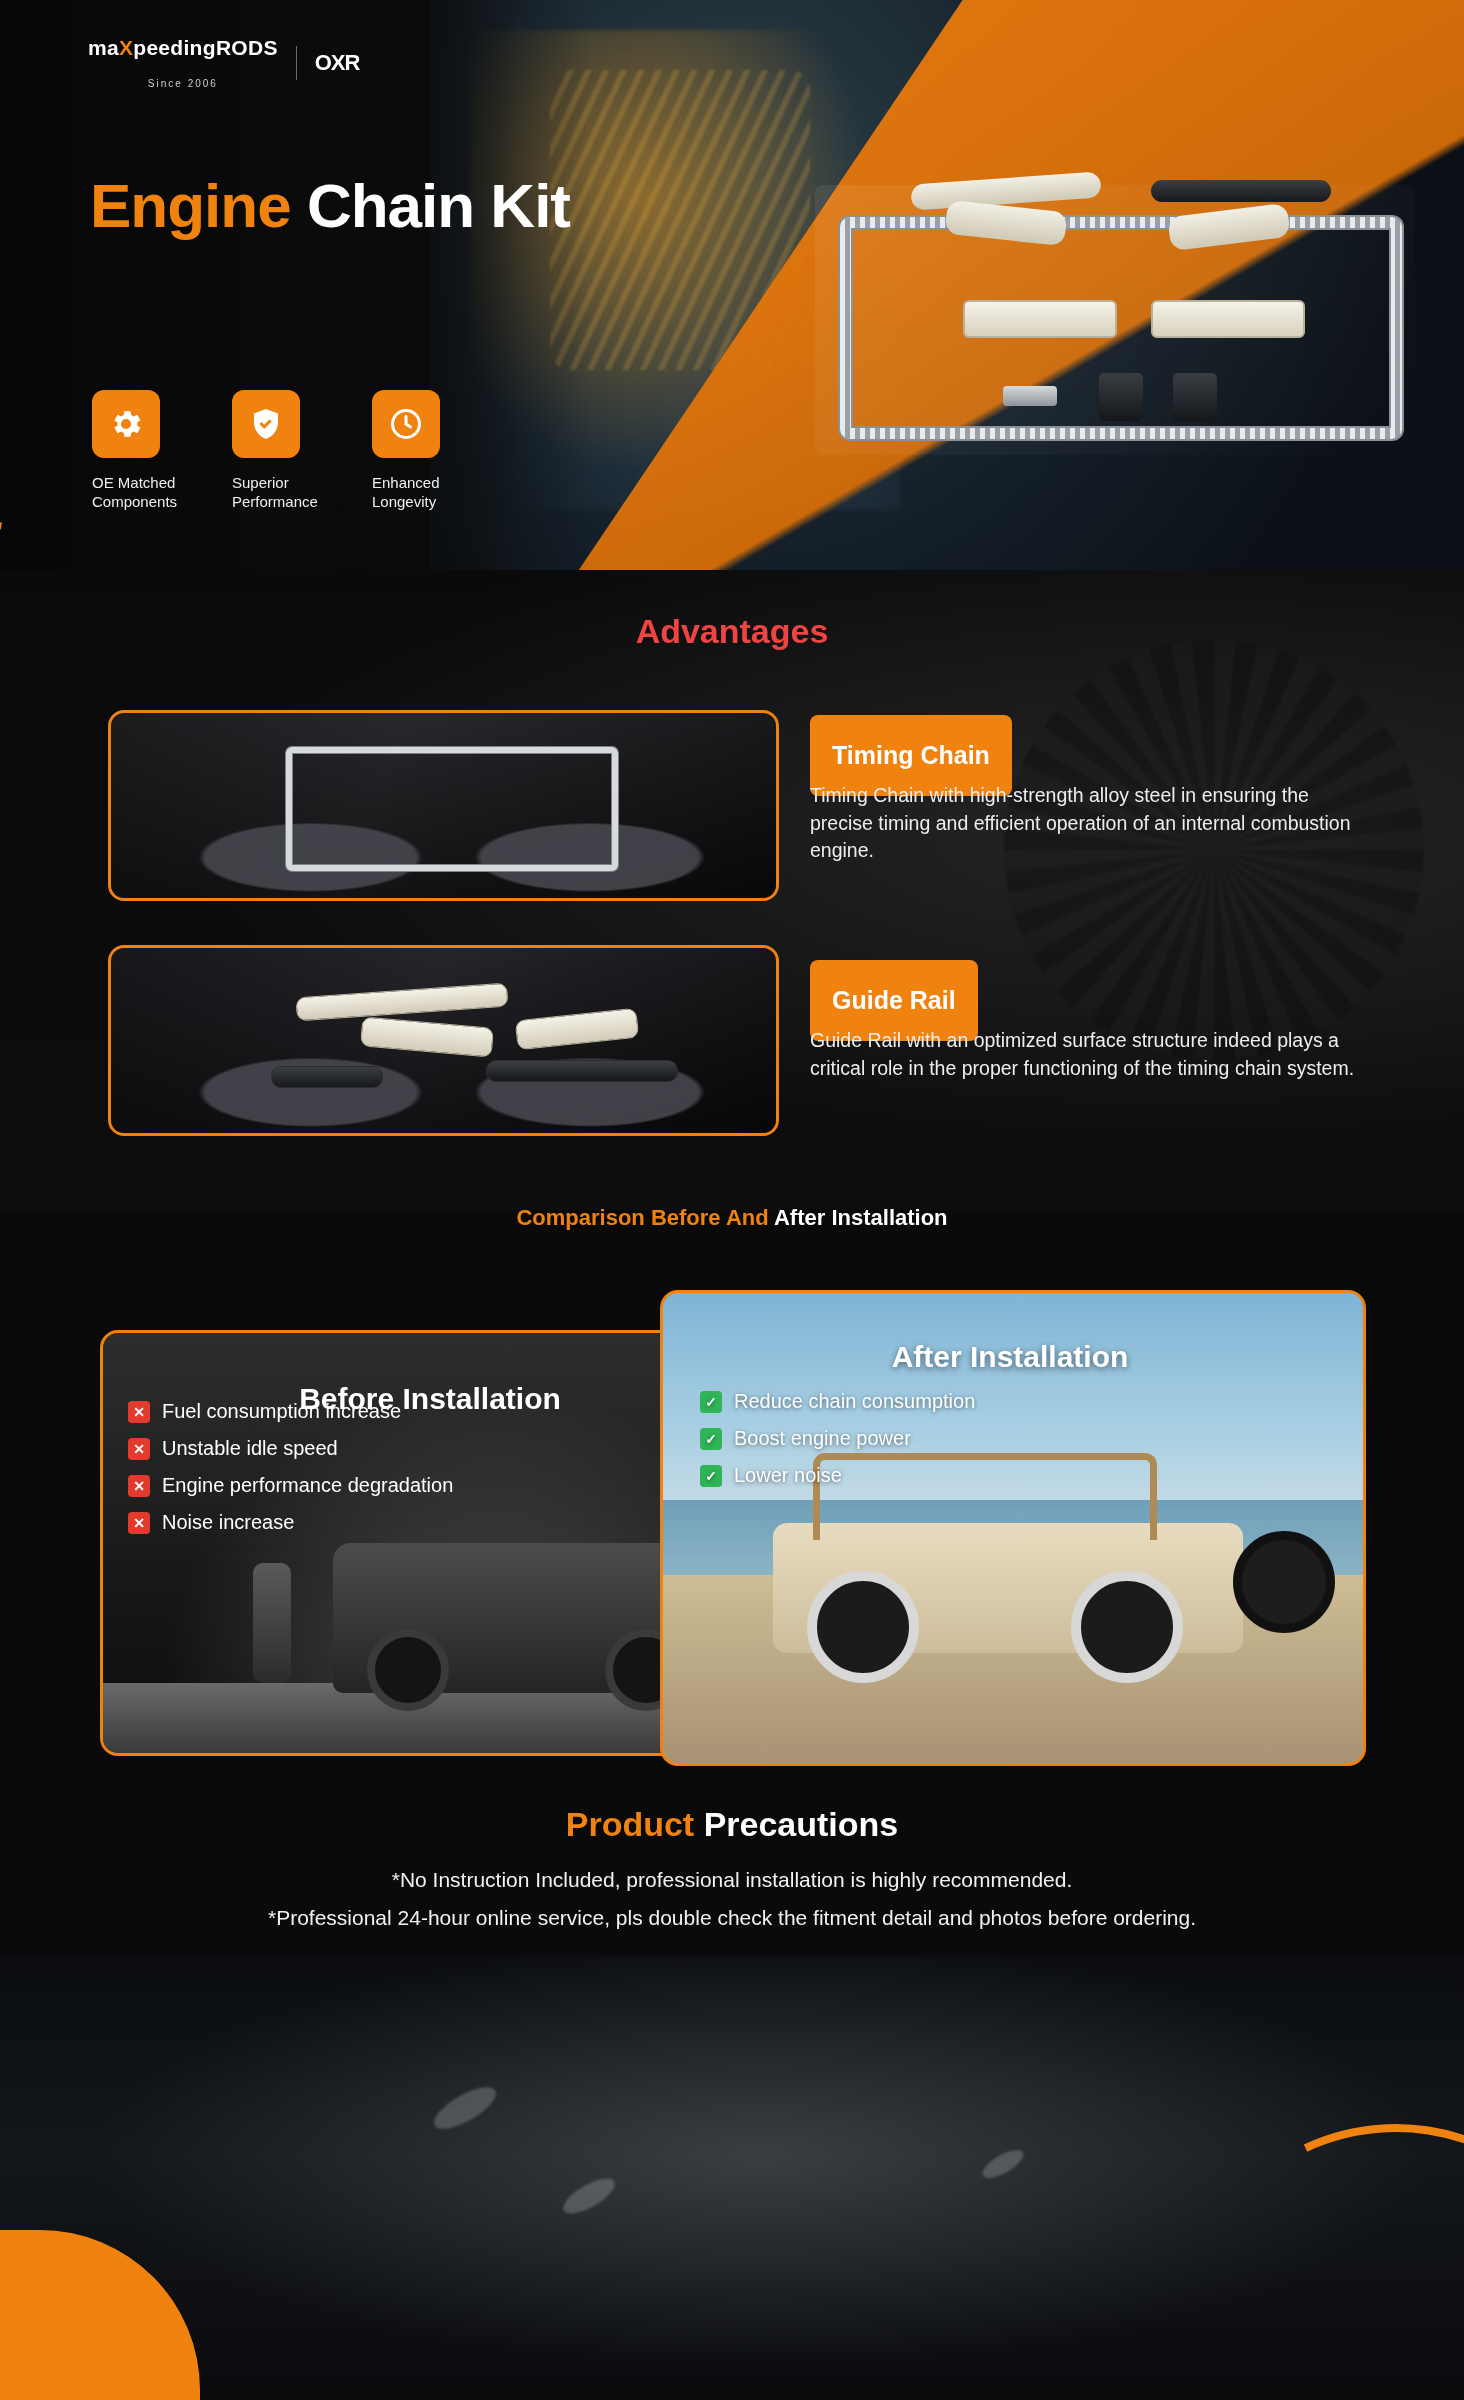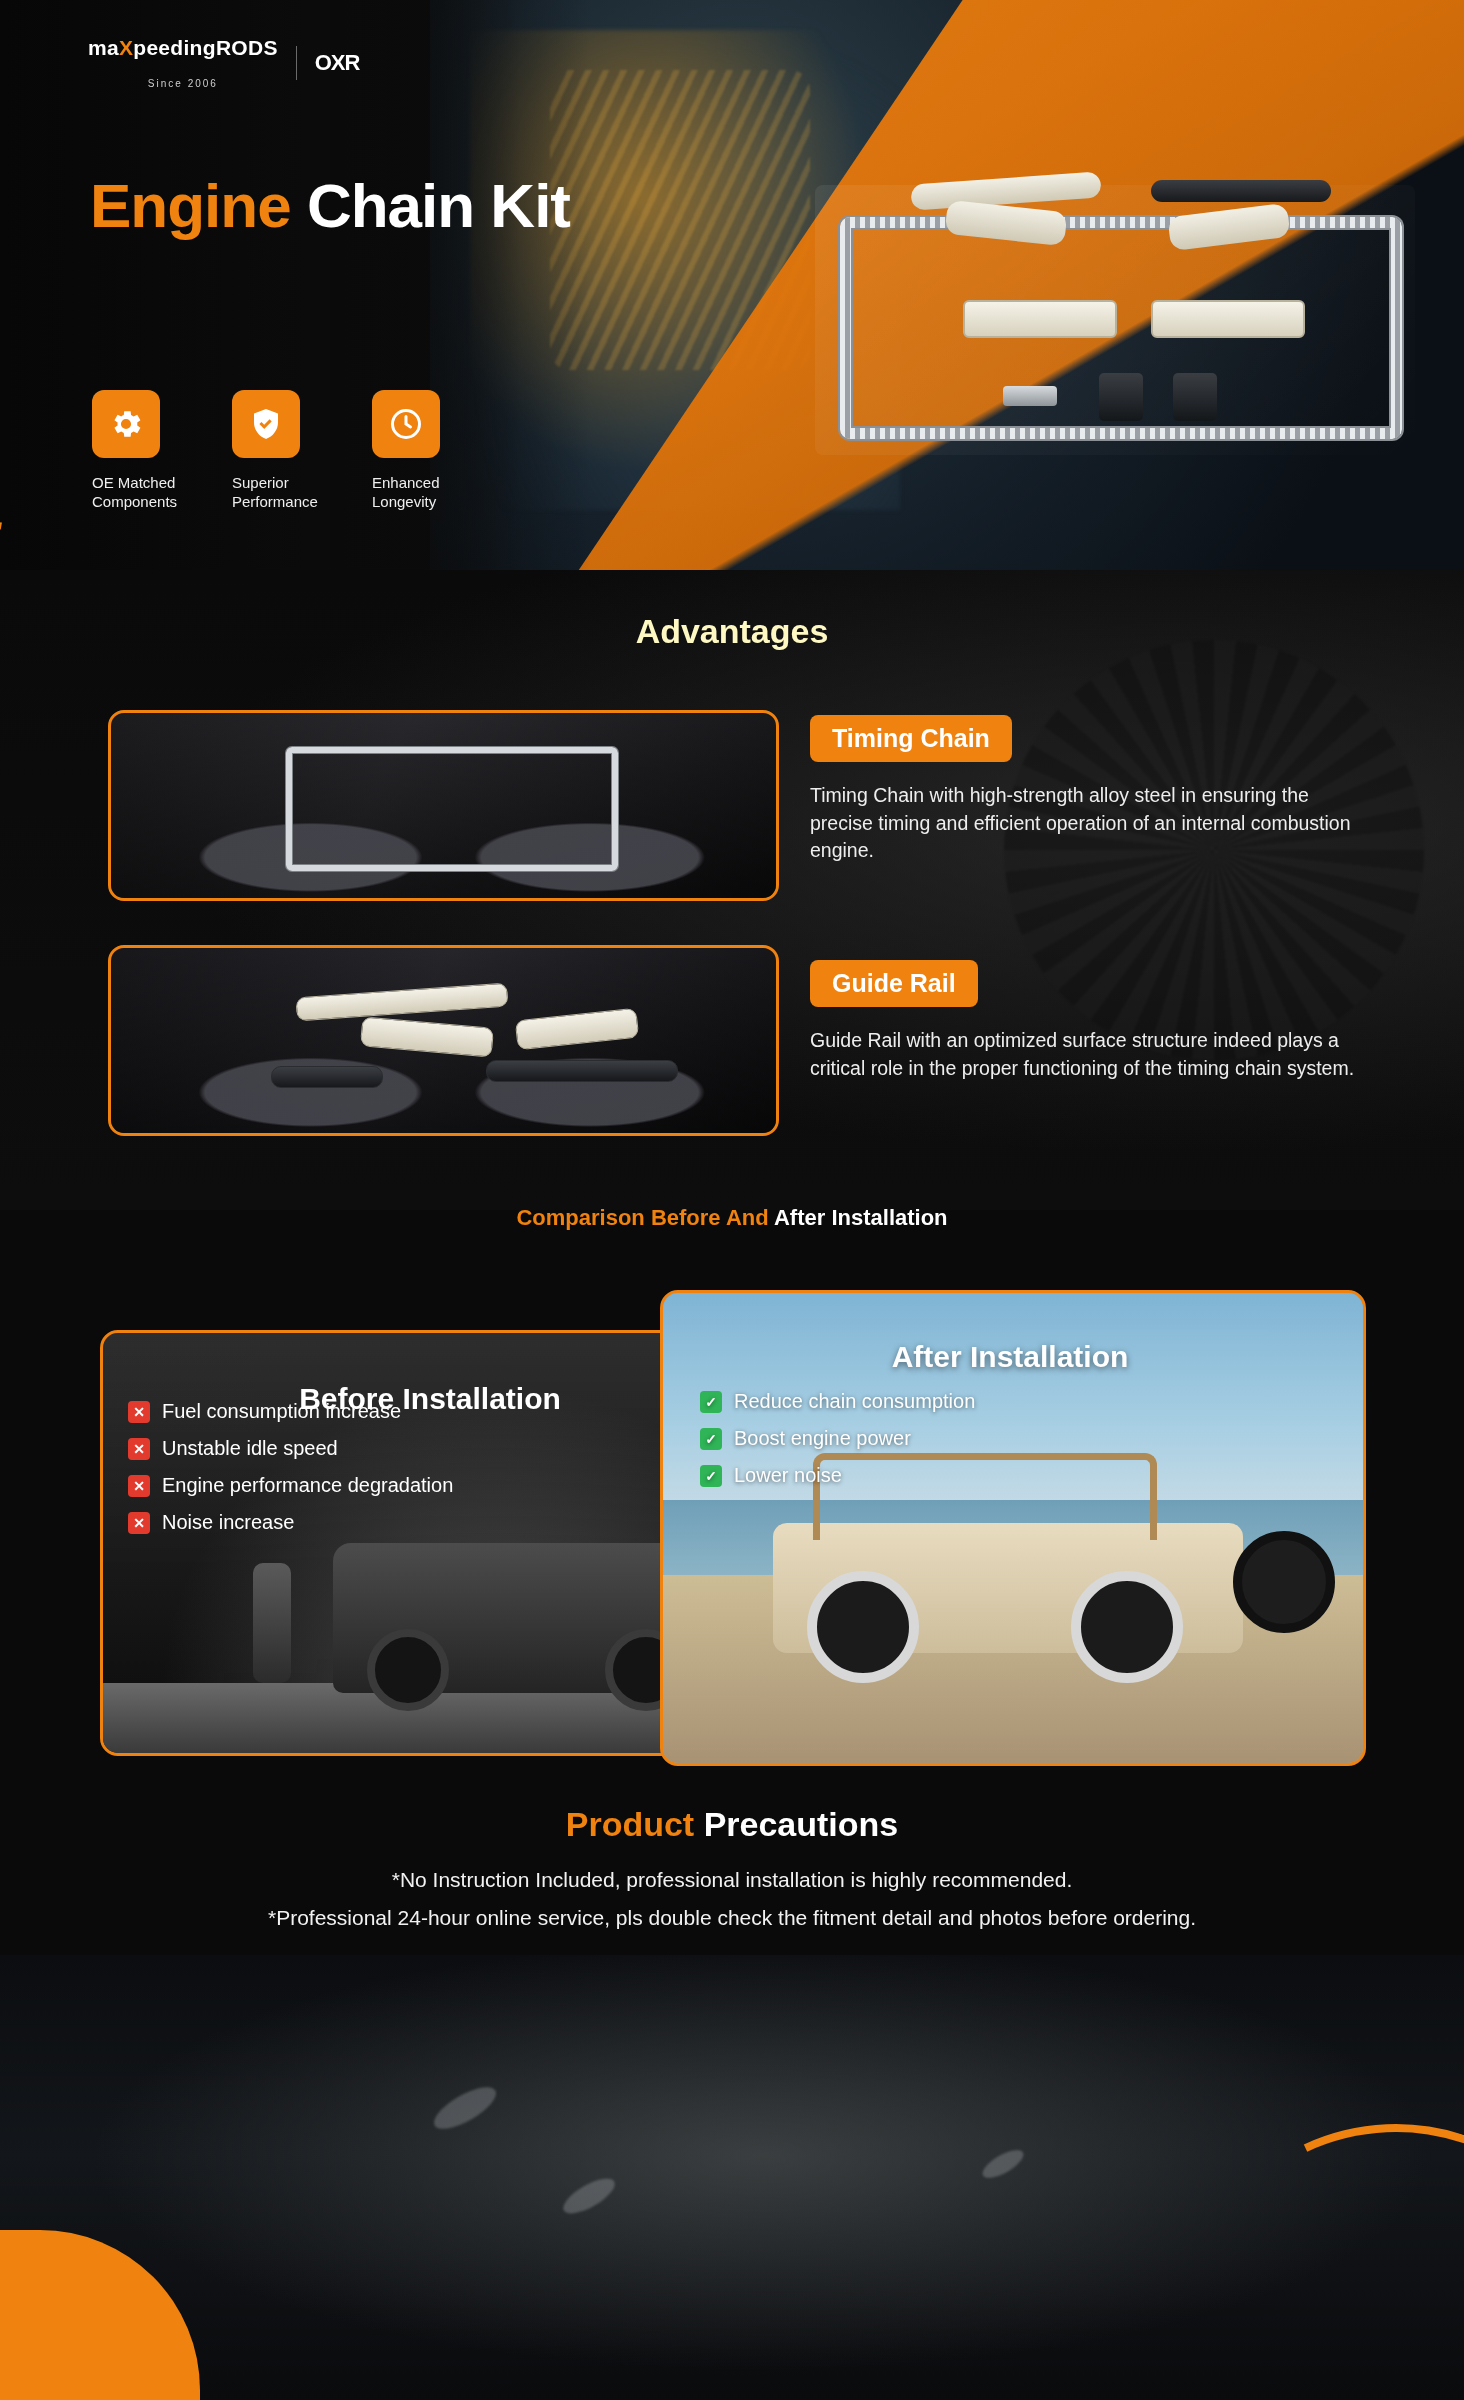--- a/index.html
+++ b/index.html
@@ -71,42 +71,42 @@
   .feature .lbl{margin-top:16px;font-size:15px;line-height:1.25;color:#efefef;}
   .curve-left-2{position:absolute;left:-200px;top:520px;width:330px;height:330px;border:7px solid #f0820f;border-radius:50%;border-color:#f0820f transparent transparent #f0820f;transform:rotate(-35deg);}
 
   
   .adv-bg{position:absolute;left:0;top:570px;width:1464px;height:640px;
     background:
       radial-gradient(ellipse at 80% 40%, rgba(60,60,60,.55) 0%, rgba(10,10,10,0) 60%),
       linear-gradient(180deg,#0a0a0a,#0d0d0d);}
   .gear-deco{position:absolute;right:40px;top:640px;width:420px;height:420px;border-radius:50%;
     background:repeating-conic-gradient(#1b1b1b 0 6deg, #101010 6deg 12deg);opacity:.55;filter:blur(1px);}
-  .adv-title{position:absolute;left:0;top:612px;width:1464px;text-align:center;font-size:34px;font-weight:800;color:#fef9c3;}
+  .adv-title{position:absolute;left:0;top:612px;width:1464px;text-align:center;font-size:34px;font-weight:800;color:#ef4444;}
 
   .adv-img{position:absolute;border:3px solid #f0820f;border-radius:16px;overflow:hidden;}
   .adv-img-1{left:108px;top:710px;width:665px;height:185px;
     background:linear-gradient(115deg,#1a1a1c 0%, #2a2a2e 40%, #121214 100%);}
   .adv-img-2{left:108px;top:945px;width:665px;height:185px;
     background:linear-gradient(115deg,#151518 0%, #26262b 45%, #0f0f11 100%);}
   .car-silhouette{position:absolute;left:0;bottom:0;width:100%;height:100%;
     background:
       radial-gradient(ellipse at 30% 78%, rgba(70,70,78,.9) 0 16%, rgba(0,0,0,0) 17%),
       radial-gradient(ellipse at 72% 78%, rgba(70,70,78,.9) 0 16%, rgba(0,0,0,0) 17%),
       linear-gradient(180deg, rgba(35,35,40,.2) 0%, rgba(0,0,0,.55) 100%);}
   .mini-chain{position:absolute;left:175px;top:34px;width:320px;height:112px;border:6px solid #d6dade;border-radius:6px;
     background:transparent;box-shadow:0 0 0 1px #7d8287, inset 0 0 0 1px #7d8287;}
   .mini-rail{position:absolute;background:linear-gradient(180deg,#f4f1e7,#d2ccb8);border-radius:10px;border:1px solid #b9b3a0;}
   .mr1{left:185px;top:42px;width:210px;height:22px;transform:rotate(-4deg);}
   .mr2{left:250px;top:74px;width:130px;height:28px;transform:rotate(5deg);}
   .mr3{left:405px;top:66px;width:120px;height:28px;transform:rotate(-6deg);}
   .mr4{left:375px;top:112px;width:190px;height:20px;background:linear-gradient(180deg,#3b3e43,#16181b);border-color:#2a2c2f;}
   .mr5{left:160px;top:118px;width:110px;height:20px;background:linear-gradient(180deg,#3b3e43,#16181b);border-color:#2a2c2f;}
 
-  .adv-pill{position:absolute;background:#f0820f;border-radius:8px;padding:9px 22px;font-size:25px;font-weight:800;color:#fff;}
+  .adv-pill{position:absolute;background:#f0820f;border-radius:8px;padding:26px 22px;font-size:25px;font-weight:800;color:#fff;}
   .adv-pill-1{left:810px;top:715px;}
   .adv-pill-2{left:810px;top:960px;}
   .adv-body{position:absolute;width:560px;font-size:19.5px;line-height:1.42;color:#eee;}
   .adv-body-1{left:810px;top:782px;}
   .adv-body-2{left:810px;top:1027px;}
 
   
   .cmp-title{position:absolute;left:0;top:1205px;width:1464px;text-align:center;font-size:22px;font-weight:800;}
   .cmp-title .o{color:#f0820f;}
   .cmp-title .w{color:#fff;}

